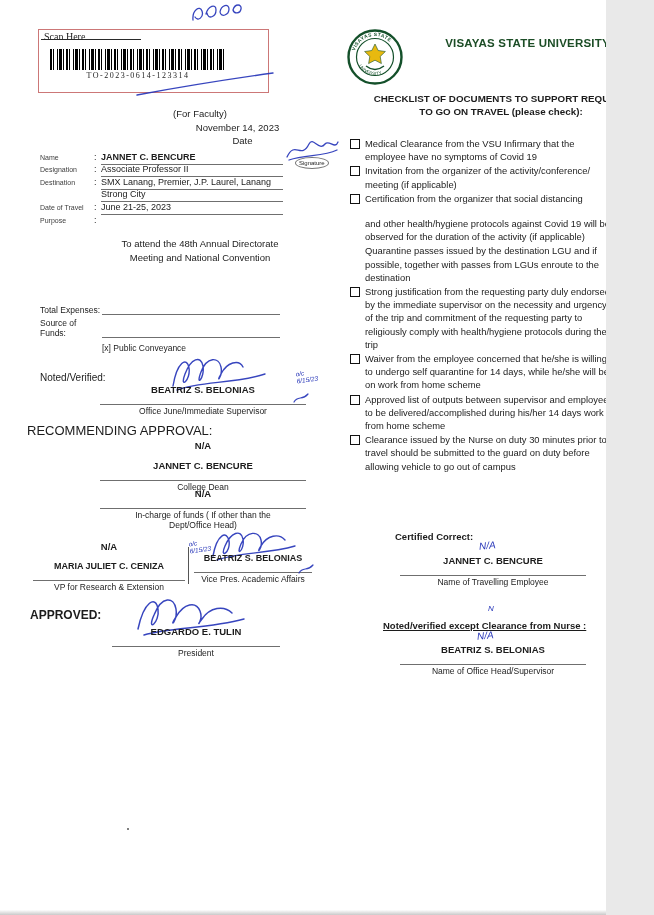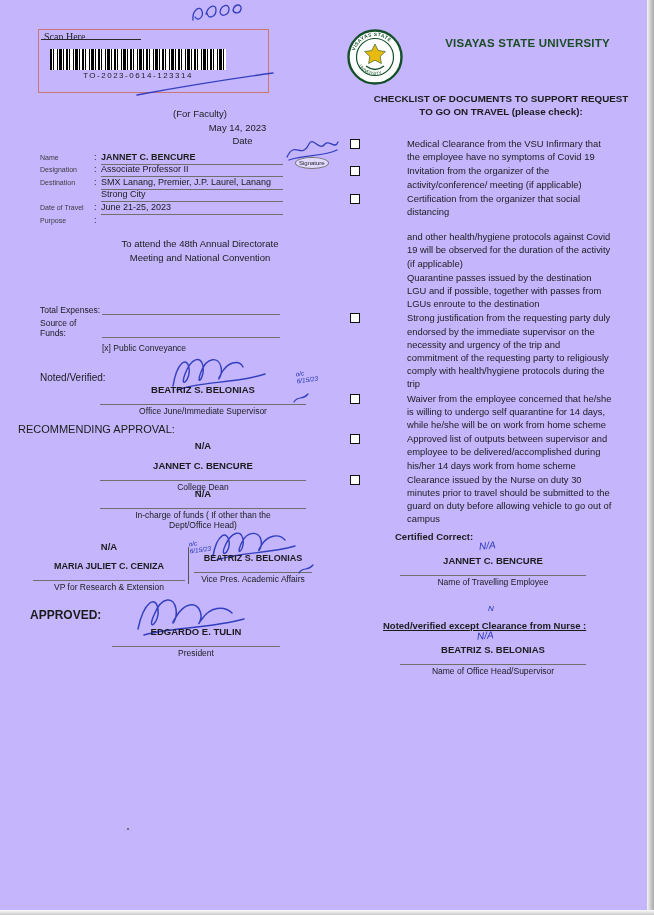--- a/index.html
+++ b/index.html
@@ -1,23 +1,23 @@
 <!DOCTYPE html>
 <html><head>
 <meta charset="utf-8">
 <style>
   html,body{margin:0;padding:0;background:#e9e9e9;}
-  .page{position:relative;width:654px;height:915px;background:#c4b5fd;overflow:hidden;
+  .page{position:relative;width:606px;height:915px;background:#ffffff;overflow:hidden;
         font-family:"Liberation Sans",sans-serif;color:#1c1c1c;}
   .abs{position:absolute;}
   .c{text-align:center;}
   .b{font-weight:bold;}
   .u{border-bottom:1px solid #6f6f6f;}
   .serif{font-family:"Liberation Serif",serif;}
-  .mono{font-family:Liberation Sans, sans-serif;}
+  .mono{font-family:Liberation Serif, serif;}
   .ink{color:#2635b8;}
 
   
   .scanbox{left:38px;top:29px;width:229px;height:62px;border:1px solid #cc7777;}
   .scanhere{left:44px;top:31px;font-size:10px;}
   .strike{left:41px;top:39px;width:100px;height:1px;background:#2a2a2a;}
   .barcode{left:50px;top:49px;width:176px;height:21px;
     background:repeating-linear-gradient(90deg,#000 0 2px,#fff 2px 3px,#000 3px 4.5px,#fff 4.5px 7px,#000 7px 7.8px,#fff 7.8px 9px,#000 9px 12px,#fff 12px 13.5px,#000 13.5px 14px,#fff 14px 16px);}
   .bctext{left:50px;top:71px;width:176px;font-size:8px;letter-spacing:1.5px;text-align:center;}
 
@@ -39,21 +39,21 @@
   .oic{font-size:6.5px;line-height:7px;font-style:italic;transform:rotate(-8deg);}
   .ink-na{font-size:10px;font-style:italic;transform:rotate(-5deg);}
 
   
   .univname{left:405px;top:37px;width:245px;text-align:center;font-size:11.5px;font-weight:bold;color:#1c4d26;letter-spacing:.2px;}
   .univaddr{left:405px;top:53px;width:245px;text-align:center;font-size:8.5px;}
   .cltitle{left:352px;top:92px;width:298px;text-align:center;font-size:9.8px;font-weight:bold;line-height:13px;}
   .checklist{left:350px;top:137px;width:262px;font-size:9.4px;}
   .citem{display:flex;margin-bottom:1px;}
   .cbx{flex:0 0 10px;height:10px;border:1.7px solid #111;box-sizing:border-box;margin:2px 5px 0 0;background:#fff;}
-  .ctext{line-height:13.2px;margin-left:42px;}
+  .ctext{line-height:13.2px;}
   .cont{margin-left:15px;}
   .mt{margin-top:12px;}
 
   .edge-r{left:647px;top:0;width:7px;height:915px;background:linear-gradient(90deg,#f4f4f4,#a8a8a8);}
   .edge-b{left:0;top:910px;width:654px;height:5px;background:linear-gradient(180deg,#fdfdfd,#c9c9c9);}
   .dot{left:127px;top:828px;width:2px;height:2px;background:#555;border-radius:50%;}
   .vdiv{left:188px;top:547px;width:1px;height:37px;background:#555;}
 </style>
 </head>
 <body>
@@ -67,21 +67,21 @@
   <div class="abs scanbox"></div>
   <div class="abs scanhere serif">Scan Here</div>
   <div class="abs strike"></div>
   <div class="abs barcode"></div>
   <div class="abs bctext mono">TO-2023-0614-123314</div>
   <svg class="abs" style="left:135px;top:71px" width="140" height="26" viewBox="0 0 140 26">
     <path class="hand" stroke-width="1.4" d="M2 24 C45 16 95 8 138 2"></path>
   </svg>
 
   <div class="abs c" style="left:130px;top:108px;width:140px;font-size:9.5px">(For Faculty)</div>
-  <div class="abs c" style="left:185px;top:122px;width:105px;font-size:9.5px">May 14, 2023</div>
+  <div class="abs c" style="left:185px;top:122px;width:105px;font-size:9.5px">November 14, 2023</div>
   <div class="abs c" style="left:185px;top:135px;width:115px;font-size:9.5px">Date</div>
 
   <div class="frow" style="top:152px">
     <span class="flabel">Name</span>
     <span class="fcolon">:</span>
     <span class="fvalue b u">JANNET C. BENCURE</span>
   </div>
   <div class="frow" style="top:164px">
     <span class="flabel">Designation</span>
     <span class="fcolon">:</span>
@@ -137,21 +137,21 @@
     <div>6/15/23</div>
   </div>
   <div class="abs sigblock" style="left:100px;top:384px;width:206px">
     <div class="sname u">BEATRIZ S. BELONIAS</div>
     <div class="cap">Office June/Immediate Supervisor</div>
   </div>
   <svg class="abs" style="left:292px;top:392px" width="18" height="14" viewBox="0 0 18 14">
     <path class="hand" stroke-width="1.2" d="M2 10 C6 3 10 9 16 2"></path>
   </svg>
 
-  <div class="abs" style="left:18px;top:423px;font-size:11px">RECOMMENDING APPROVAL:</div>
+  <div class="abs" style="left:27px;top:423px;font-size:13px">RECOMMENDING APPROVAL:</div>
   <div class="abs sigblock" style="left:100px;top:440px;width:206px">
     <div class="sname">N/A</div>
     <div class="sname u">JANNET C. BENCURE</div>
     <div class="cap">College Dean</div>
   </div>
   <div class="abs sigblock" style="left:100px;top:488px;width:206px">
     <div class="sname u">N/A</div>
     <div class="cap">In-charge of funds ( If other than the</div>
     <div class="cap" style="padding-top:0">Dept/Office Head)</div>
   </div>

